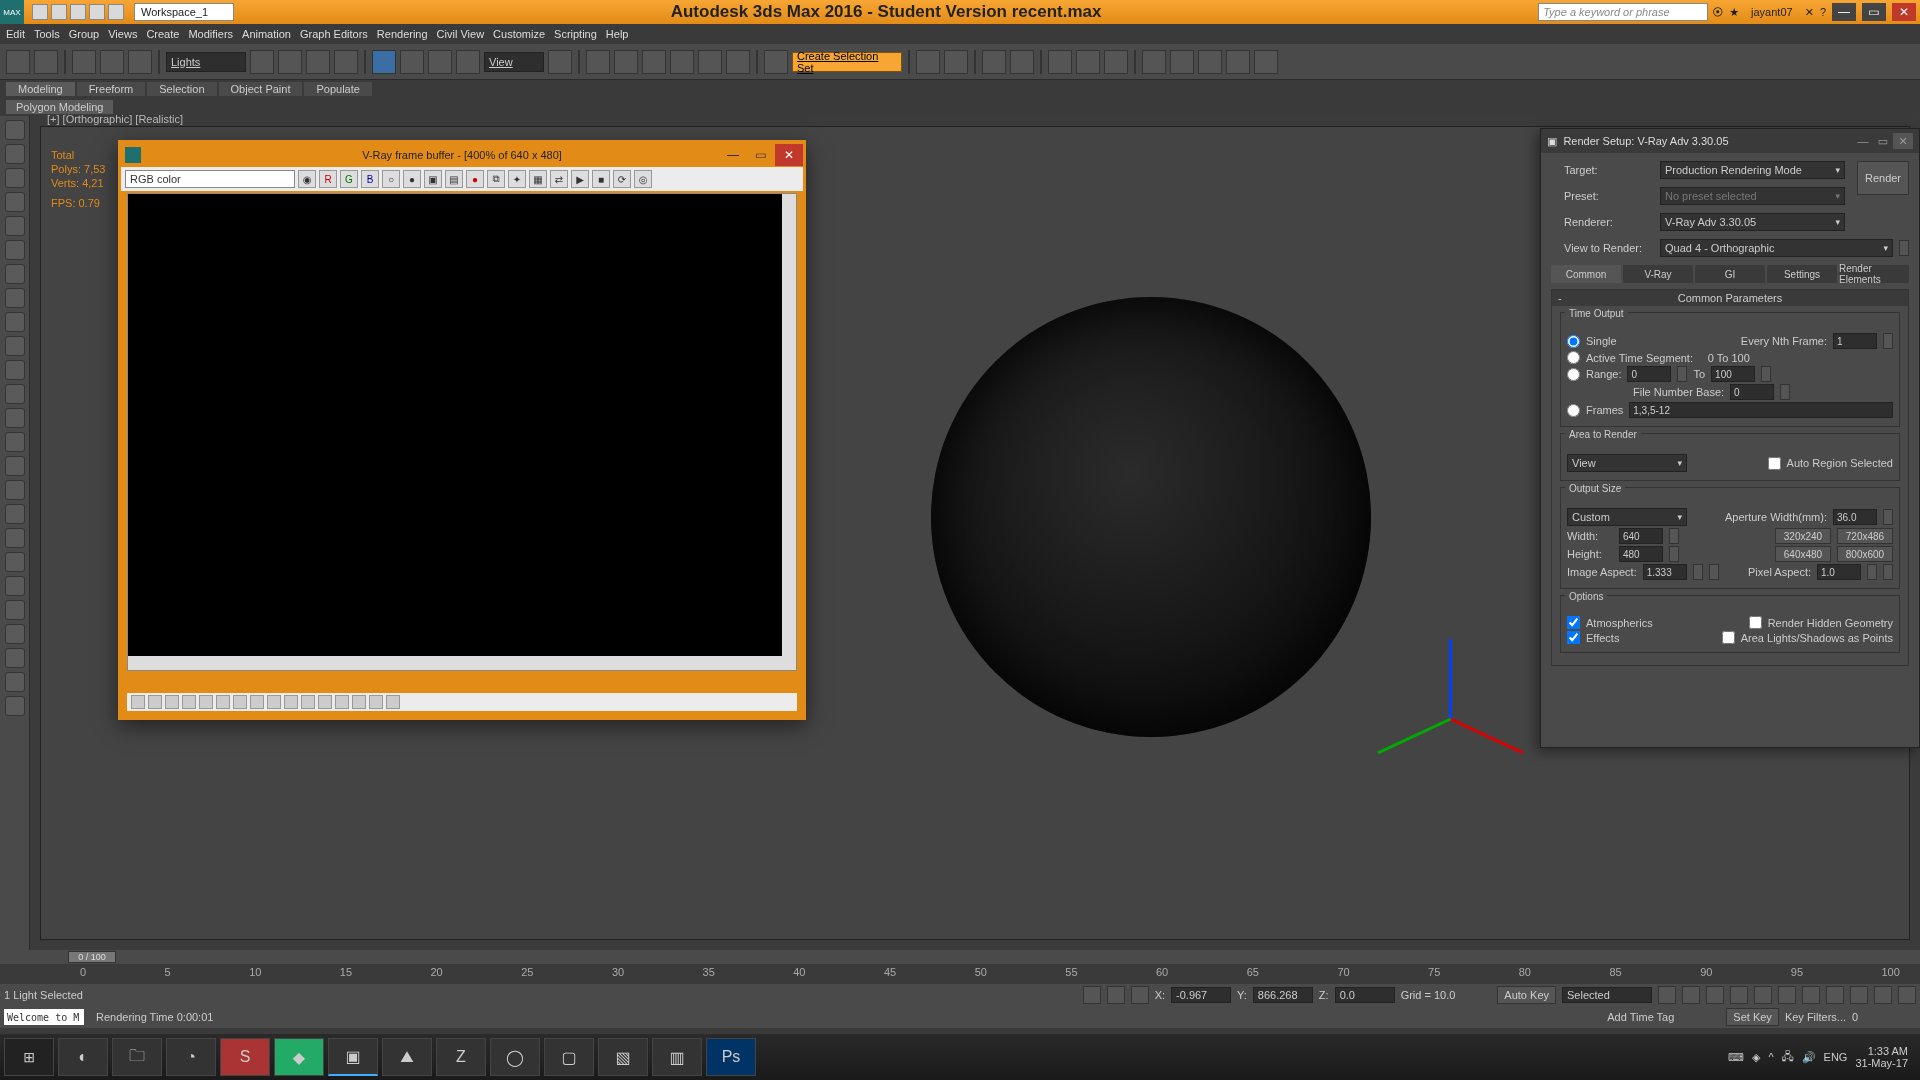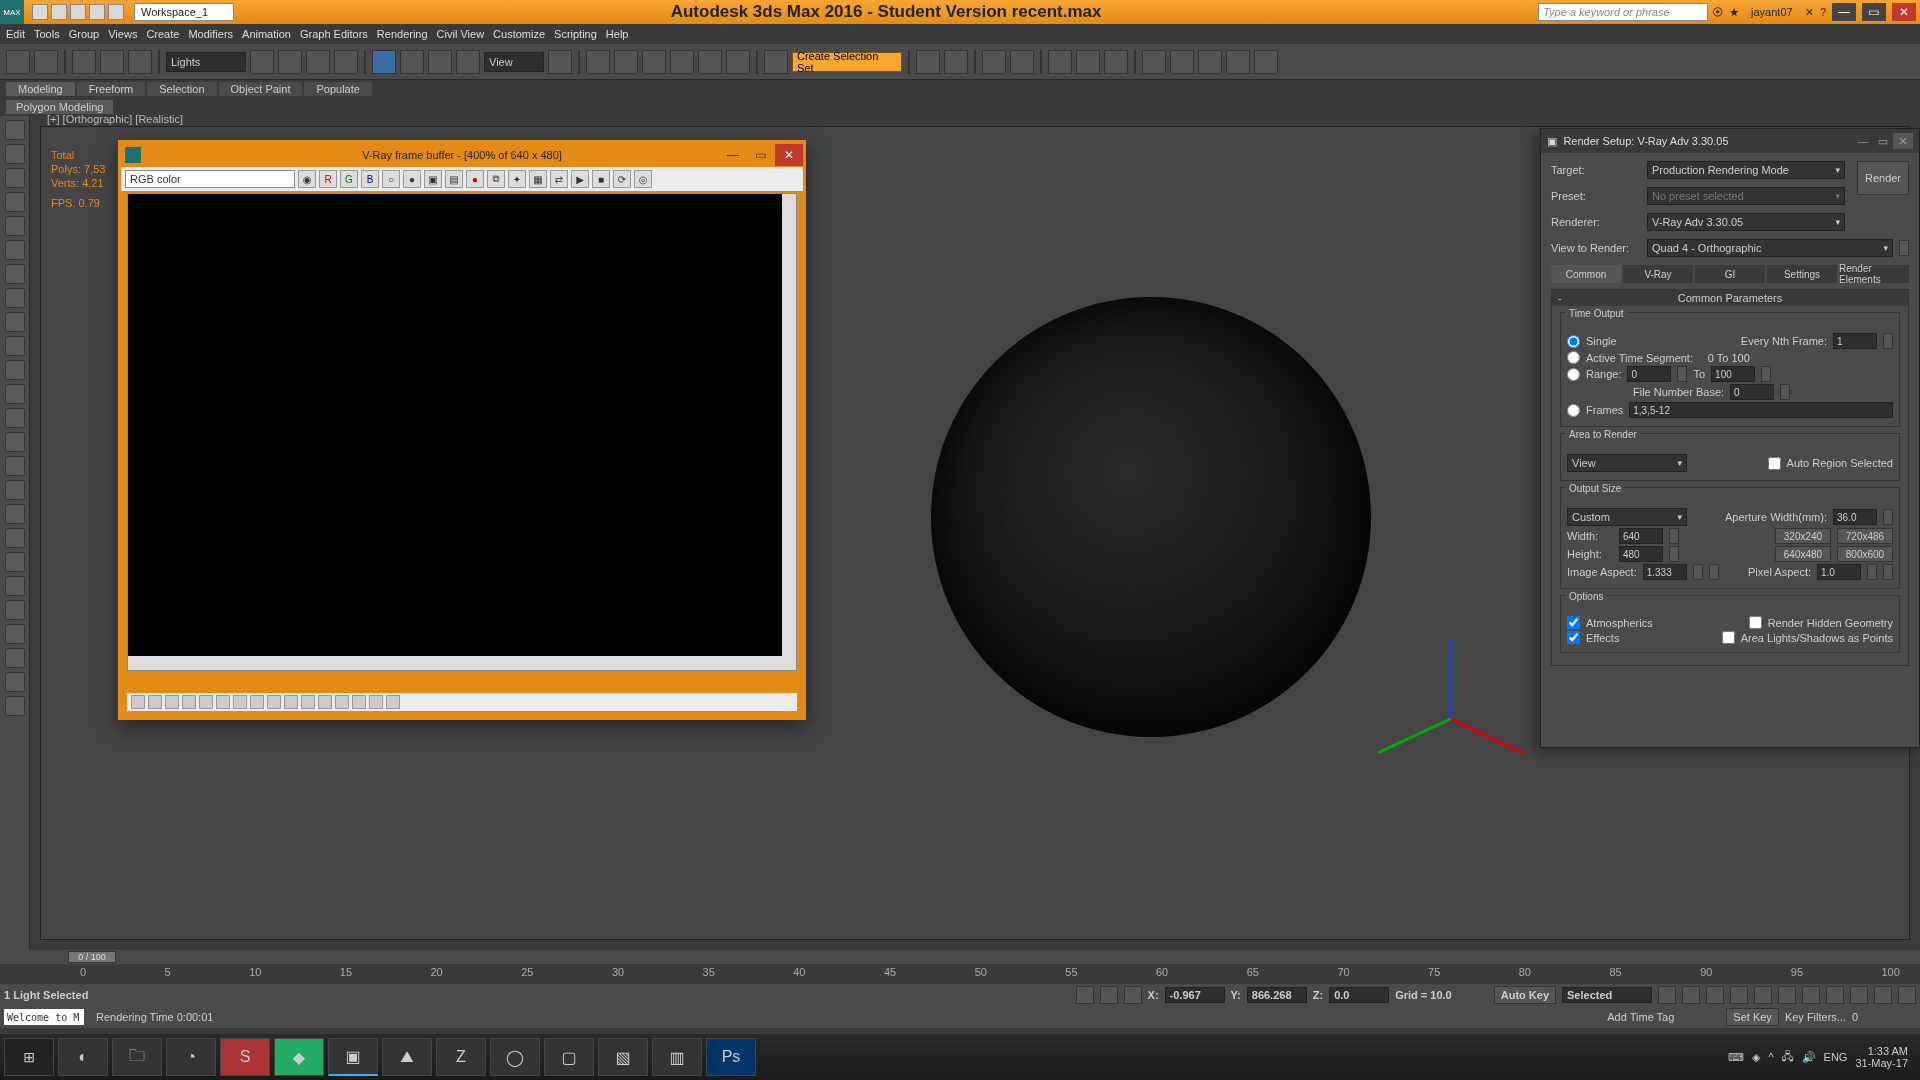--- a/index.html
+++ b/index.html
@@ -21,21 +21,21 @@
 .titlebar .winbtn.close { background:#c0392b; color:#fff;}
 
 
 .menubar { height:20px; background:#3a3a3a; display:flex; align-items:center; padding-left:6px; gap:9px; color:#ddd; }
 .menubar span { cursor:default; }
 
 
 .toolbar { height:36px; background:#4a4a4a; border-bottom:1px solid #2a2a2a; display:flex; align-items:center; padding:0 6px; gap:4px; }
 .toolbar .btn { width:24px; height:24px; background:#555; border:1px solid #333; }
 .toolbar .sep { width:2px; height:24px; background:#333; margin:0 2px;}
-.toolbar .combo { height:20px; background:#2e2e2e; border:1px solid #222; color:#ccc; padding:0 4px; display:flex; align-items:center; }
+.toolbar .combo { height:20px; background:#2e2e2e; border:1px solid #222; color:#ccc; padding:0 4px; display:flex; align-items:center;text-decoration:underline; }
 .toolbar .combo.sel { background:#f7a634; color:#000; border:1px solid #7a5410; }
 
 
 .ribbon { height:18px; background:#3a3a3a; display:flex; align-items:center; gap:2px; padding-left:6px; }
 .ribbon .tab { padding:1px 12px; background:#4a4a4a; color:#ccc; }
 .ribbon .tab.active { background:#5a5a5a; }
 .ribbon2 { height:18px; background:#3a3a3a; padding-left:6px; display:flex; align-items:center; }
 .ribbon2 span { padding:1px 10px; background:#5a5a5a; }
 
 
@@ -74,21 +74,21 @@
 .vfb .btm .b{ width:14px; height:14px; background:#ccc; border:1px solid #999;}
 
 
 .rs { position:absolute; right:0; top:128px; width:380px; height:620px; background:#4a4a4a; border:1px solid #222; box-shadow:-4px 4px 12px rgba(0,0,0,.4);}
 .rs .ttl { height:24px; background:#3a3a3a; display:flex; align-items:center; padding:0 6px; color:#ddd; font-size:12px;}
 .rs .ttl .sp{flex:1;}
 .rs .ttl .wb{ width:20px; height:16px; display:flex; align-items:center; justify-content:center; color:#999;}
 .rs .ttl .wb.cl{ background:#555;}
 .rs .body { padding:8px 10px; color:#ccc; font-size:11px;}
 .rs .row { display:flex; align-items:center; margin-bottom:8px; gap:6px;}
-.rs .lbl { width:90px;}
+.rs .lbl { width:90px;margin-left:13px;}
 .rs .sel { flex:1; height:18px; background:#333; border:1px solid #222; padding-left:4px; display:flex; align-items:center; justify-content:space-between;}
 .rs .sel::after{content:"▾"; padding-right:4px; font-size:9px;}
 .rs .renderbtn { width:52px; height:34px; background:#555; border:1px solid #333; display:flex; align-items:center; justify-content:center; margin-left:6px;}
 .rs .tabs { display:flex; gap:2px; margin:6px 0;}
 .rs .tabs .t { flex:1; height:18px; background:#3a3a3a; display:flex; align-items:center; justify-content:center; font-size:10px;}
 .rs .tabs .t.a { background:#555;}
 .rs .panel { border:1px solid #333; margin-top:4px;}
 .rs .ph { background:#3a3a3a; text-align:center; padding:2px 0; font-size:11px; position:relative;}
 .rs .ph .mn{position:absolute; left:6px;}
 .rs .pc { padding:6px 8px;}
@@ -100,21 +100,21 @@
 .rs .spin { width:10px; height:16px; background:#555; border:1px solid #333;}
 .rs .txt { flex:1; height:16px; background:#2e2e2e; border:1px solid #222; padding-left:3px; display:flex; align-items:center; font-size:10px;}
 .rs .szbtn { width:56px; height:16px; background:#555; border:1px solid #333; display:flex; align-items:center; justify-content:center; font-size:10px;}
 
 
 .bottom { position:absolute; left:0; right:0; bottom:46px; height:84px; background:#3a3a3a;}
 .timeslider { height:14px; background:#4a4a4a; position:relative; display:flex; align-items:center; padding:0 40px;}
 .timeslider .knob{ position:absolute; left:68px; width:48px; height:12px; background:#777; border:1px solid #333; font-size:9px; color:#ddd; display:flex; align-items:center; justify-content:center;}
 .ruler { height:20px; background:#3a3a3a; display:flex; align-items:flex-end; padding:0 40px; position:relative;}
 .ruler .marks{ position:absolute; left:80px; right:20px; top:2px; display:flex; justify-content:space-between; color:#aaa; font-size:9px;}
-.statusbars { display:flex; height:22px; background:#4a4a4a; align-items:center; padding:0 4px; gap:6px; font-size:10px;font-weight:bold;}
+.statusbars { display:flex; height:22px; background:#4a4a4a; align-items:center; padding:0 4px; gap:6px; font-size:10px;}
 .statusbars .fld{ height:16px; background:#2e2e2e; border:1px solid #222; padding:0 4px; display:flex; align-items:center;}
 .statusbars .btn{ width:18px; height:18px; background:#555; border:1px solid #333;}
 .msgbar { height:22px; background:#4a4a4a; display:flex; align-items:center; padding:0 4px; gap:6px; font-size:10px;}
 .msgbar .wel{ width:80px; height:16px; background:#fff; color:#333; padding-left:3px; display:flex; align-items:center; font-family:monospace; font-size:10px;}
 
 
 .taskbar { position:absolute; left:0; right:0; bottom:0; height:46px; background:linear-gradient(#2a2a2a,#1a1a1a); display:flex; align-items:center; padding:0 4px; gap:4px;}
 .taskbar .app { width:50px; height:38px; background:#333; border:1px solid #444; display:flex; align-items:center; justify-content:center; font-size:16px;}
 .taskbar .app.start{ background:#222; font-size:14px;}
 .taskbar .sp{flex:1;}

